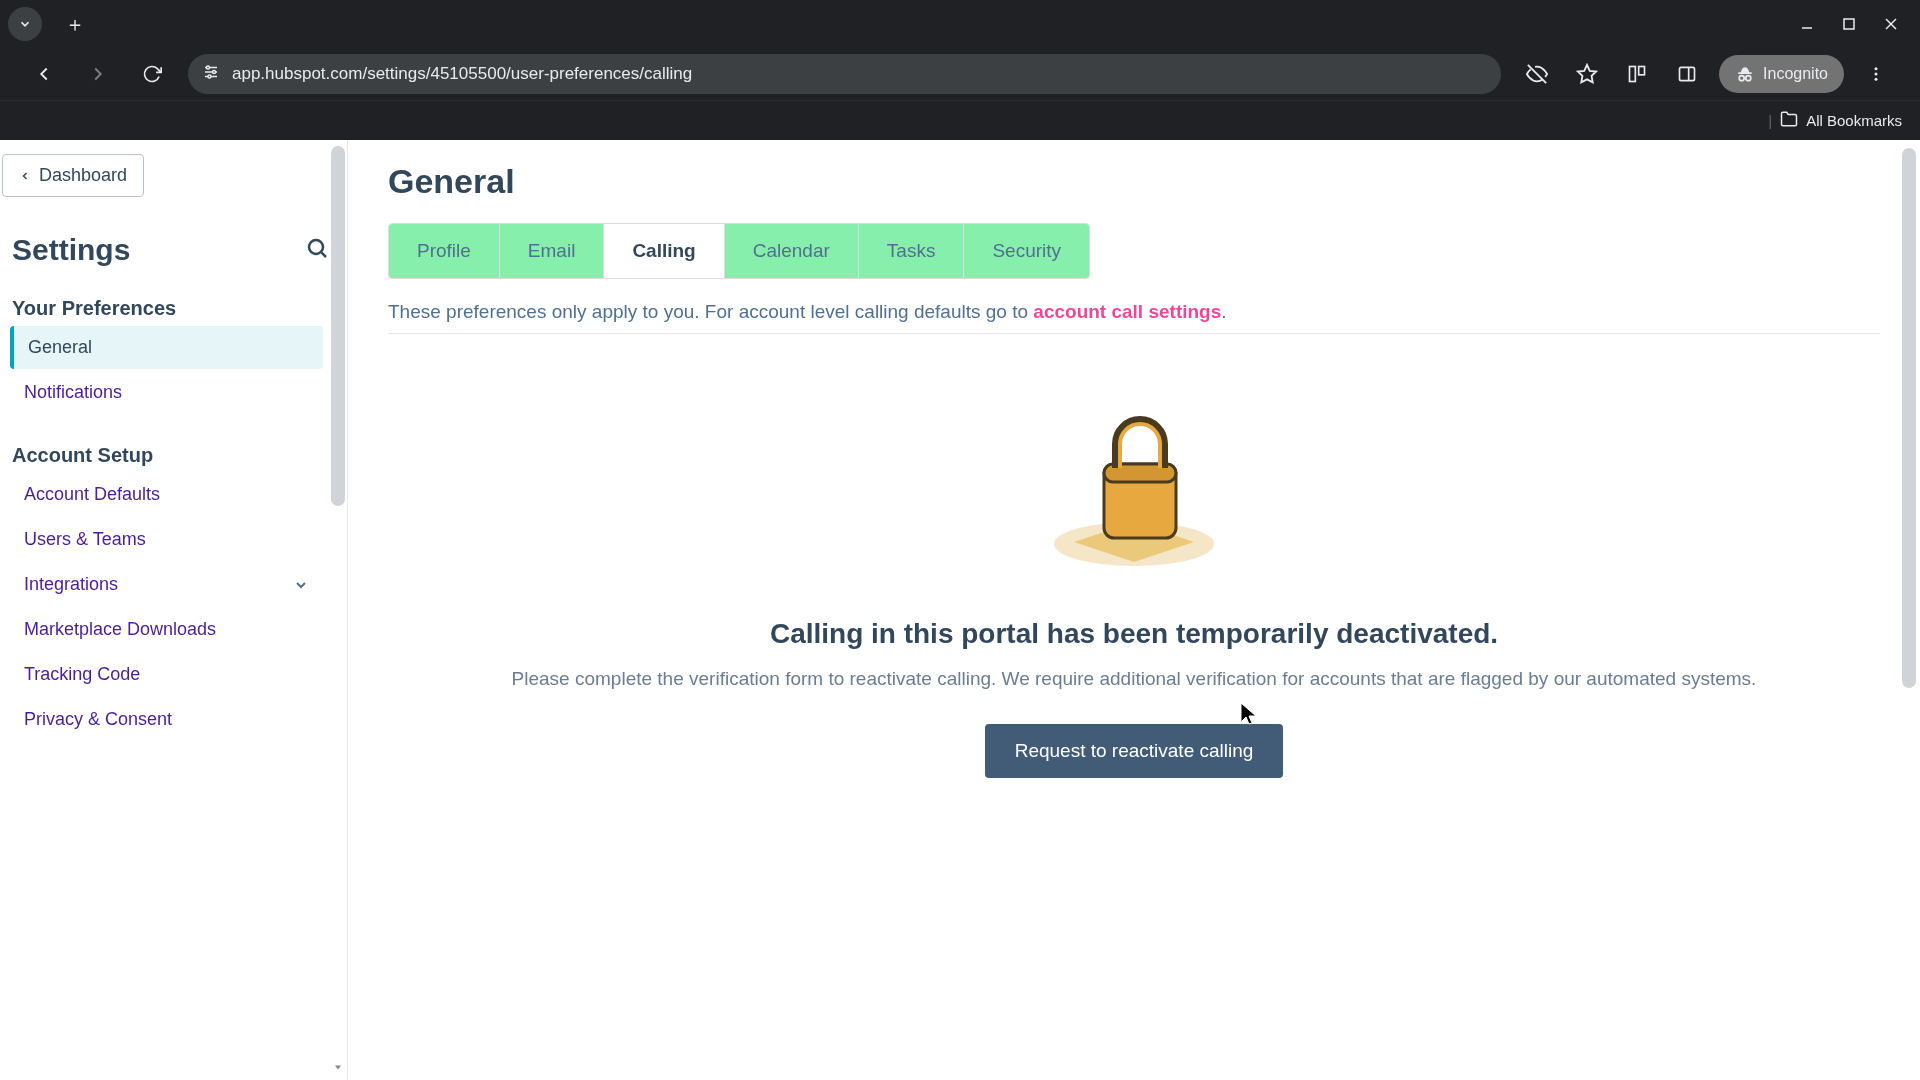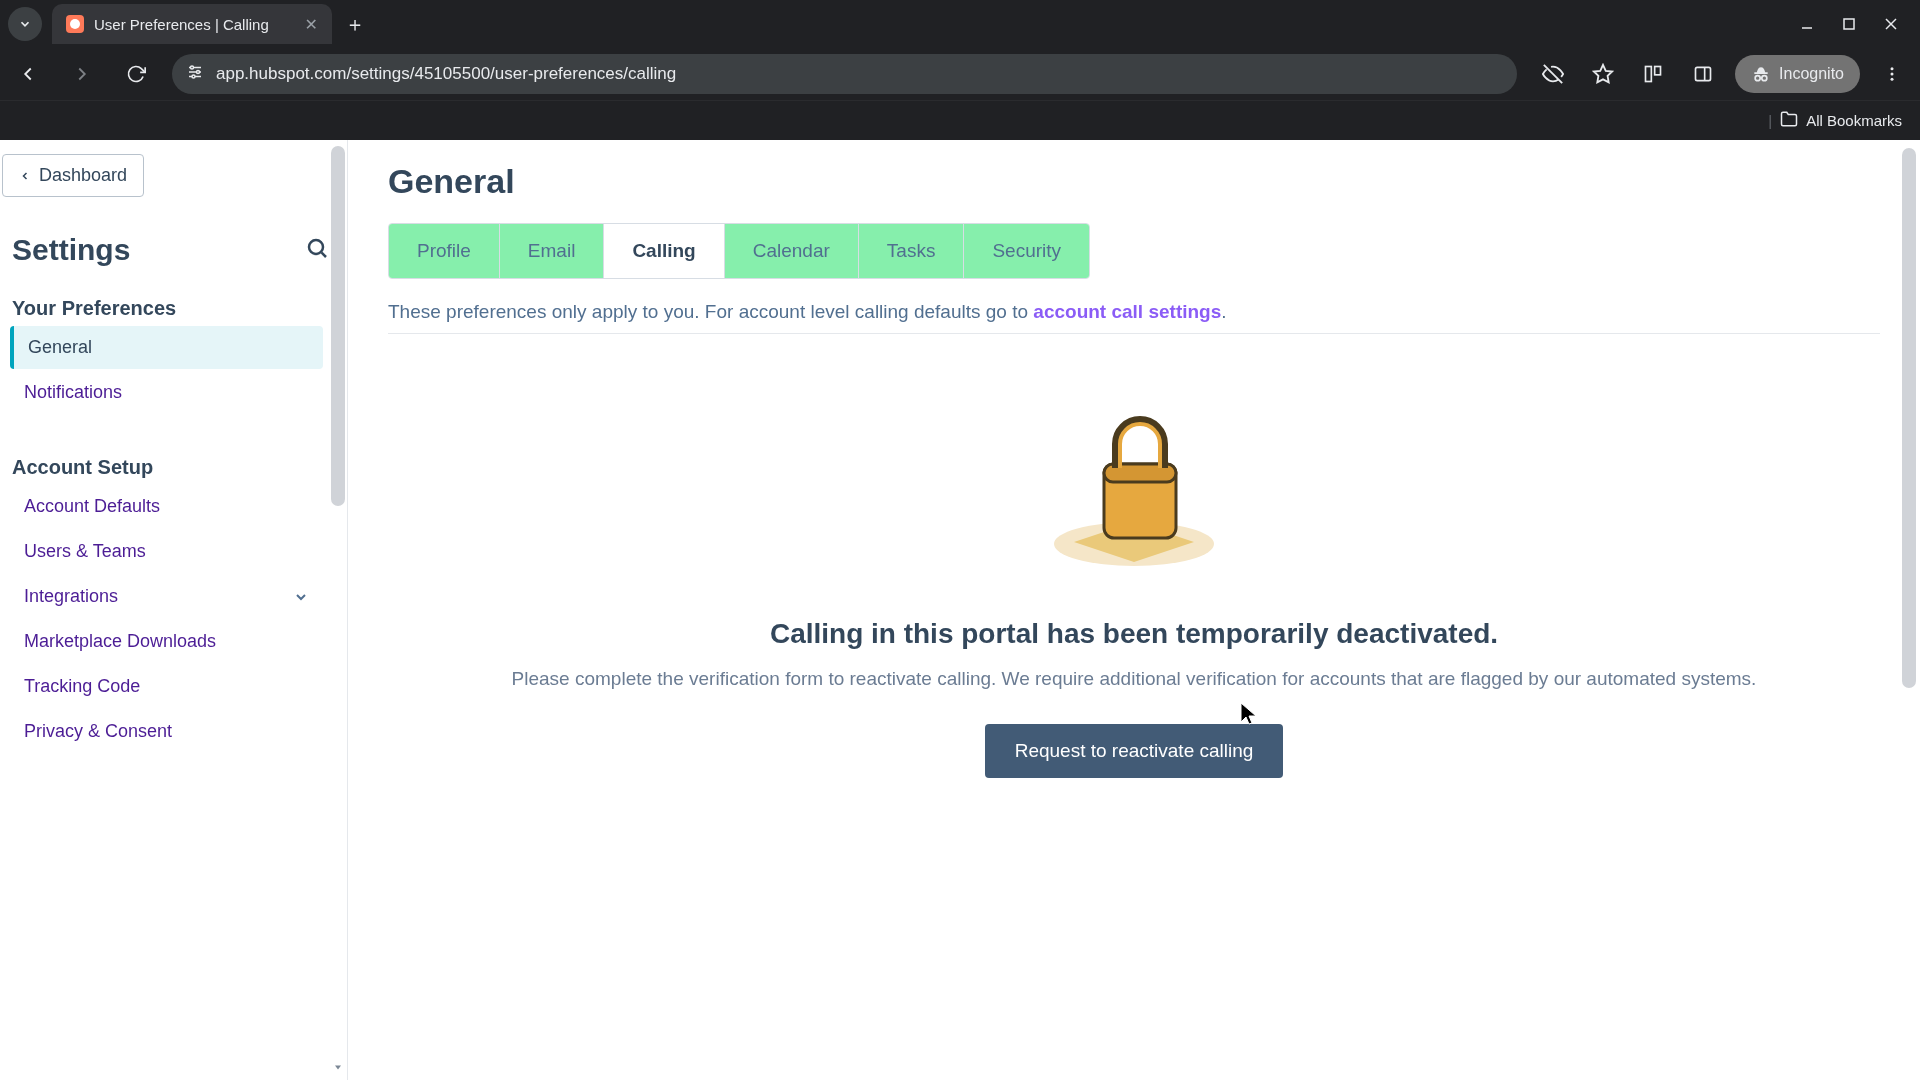--- a/index.html
+++ b/index.html
@@ -27,21 +27,21 @@
     width:18px;height:18px;border-radius:4px;background:#ff7a59;
     display:flex;align-items:center;justify-content:center;
   }
   .tab .title { color:#e8eaed; font-size:15px; white-space:nowrap; overflow:hidden; text-overflow:ellipsis; flex:1;}
   .tab .close { color:#9aa0a6; font-size:16px; }
   .newtab { width:30px;height:30px;display:flex;align-items:center;justify-content:center;color:#e8eaed;font-size:20px;margin-left:8px;}
   .winctrls { margin-left:auto; display:flex; gap:28px; padding-right:14px; color:#e8eaed;}
   .winctrls span svg { display:block; }
 
   .toolbar {
-    display:flex; align-items:center; height:52px; padding:0 10px; gap:18px;
+    display:flex; align-items:center; height:52px; padding:0 26px; gap:18px;
   }
   .tbtn { width:36px;height:36px;display:flex;align-items:center;justify-content:center;color:#9aa0a6;}
   .tbtn.active{color:#e8eaed;}
   .omnibox {
     flex:1; height:40px; background:#3c4043; border-radius:20px;
     display:flex; align-items:center; padding:0 14px; gap:12px; color:#e8eaed;
   }
   .omnibox .url { font-size:17px; color:#e8eaed; }
   .right-icons{display:flex;align-items:center;gap:14px;}
   .incognito-chip{
@@ -92,21 +92,21 @@
   .page-title{font-size:34px;color:#33475b;font-weight:600;margin:4px 0 22px 0;}
 
   .tabs{display:flex;border:1px solid #d7dde4;border-radius:4px;overflow:hidden;width:max-content;}
   .tabs .tabbtn{
     padding:16px 28px;font-size:19px;color:#516f90;background:#86efac;border-right:1px solid #d7dde4;
   }
   .tabs .tabbtn:last-child{border-right:none;}
   .tabs .tabbtn.active{background:#fff;color:#33475b;font-weight:600;}
 
   .pref-note{margin:22px 0 10px;color:#516f90;font-size:19px;}
-  .pref-note a{color:#8b5cf6;font-weight:600;text-decoration:none;}
+  .pref-note a{color:#ec4899;font-weight:600;text-decoration:none;}
   .divider{height:1px;background:#e5e8ec;margin:10px 0 30px;}
 
   .empty{display:flex;flex-direction:column;align-items:center;text-align:center;padding:10px 30px;}
   .lock-wrap{margin:10px 0 40px;}
   .empty h2{font-size:28px;color:#33475b;font-weight:600;margin-bottom:18px;}
   .empty p{font-size:19px;color:#6b7c93;max-width:1400px;}
   .cta{
     margin-top:34px;background:#425b76;color:#fff;border:none;border-radius:4px;
     padding:16px 30px;font-size:19px;
   }
@@ -115,29 +115,20 @@
 </style>
 </head>
 <body>
 
 <div class="chrome">
   <div class="tabstrip">
     <div class="tab-dd">
       <svg width="14" height="14" viewBox="0 0 24 24" fill="none" stroke="#e8eaed" stroke-width="3">
           <polyline points="6 9 12 15 18 9"></polyline>
         </svg>
-    </div>
-    <div class="tab">
-      <span class="favicon">
-        <svg width="12" height="12" viewBox="0 0 24 24">
-            <circle cx="12" cy="12" r="10" fill="#fff"></circle>
-          </svg>
-      </span>
-      <span class="title">User Preferences | Calling</span>
-      <span class="close">✕</span>
     </div>
     <div class="newtab">＋</div>
     <div class="winctrls">
       <span>
           <svg width="14" height="14" viewBox="0 0 14 14">
             <line x1="2" y1="11" x2="12" y2="11" stroke="#e8eaed" stroke-width="1.5"></line>
           </svg>
         </span>
       <span>
           <svg width="14" height="14" viewBox="0 0 14 14">
@@ -256,21 +247,21 @@
     </div>
 
     <div class="sb-section">Your Preferences</div>
     <div class="sb-item active">
         <span>General</span>
       </div>
     <div class="sb-item">
         <span>Notifications</span>
       </div>
 
-    <div class="sb-section" style="margin-top:42px;">Account Setup</div>
+    <div class="sb-section" style="margin-top:30px;">Account Setup</div>
     <div class="sb-item">
         <span>Account Defaults</span>
       </div>
     <div class="sb-item">
         <span>Users &amp; Teams</span>
       </div>
     <div class="sb-item">
       <span>Integrations</span>
       <svg width="16" height="16" viewBox="0 0 24 24" fill="none" stroke="#516f90" stroke-width="3">
           <polyline points="6 9 12 15 18 9"></polyline>

